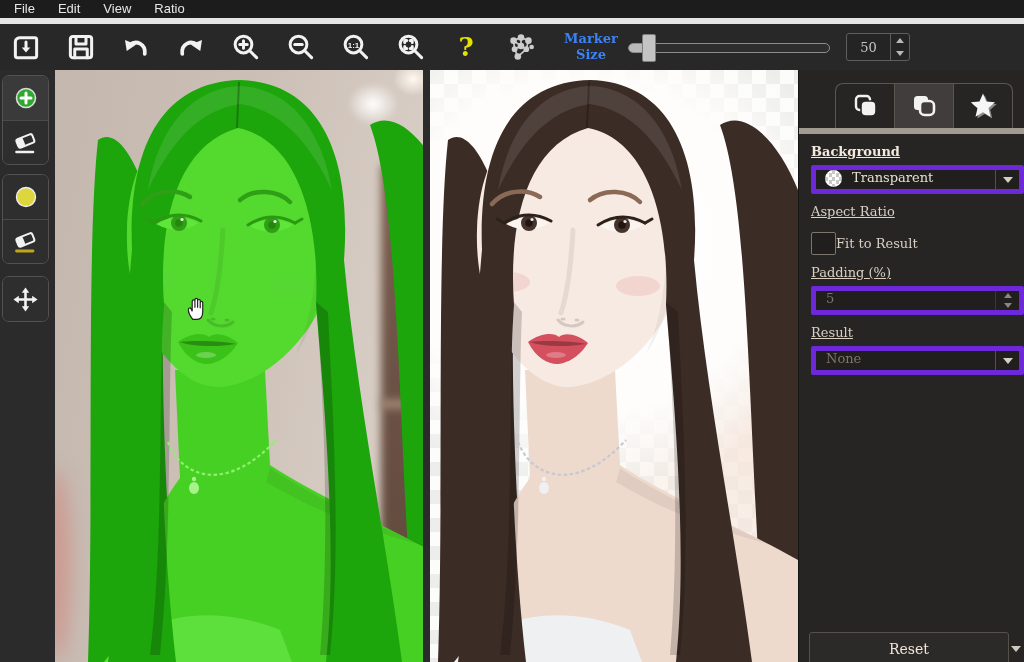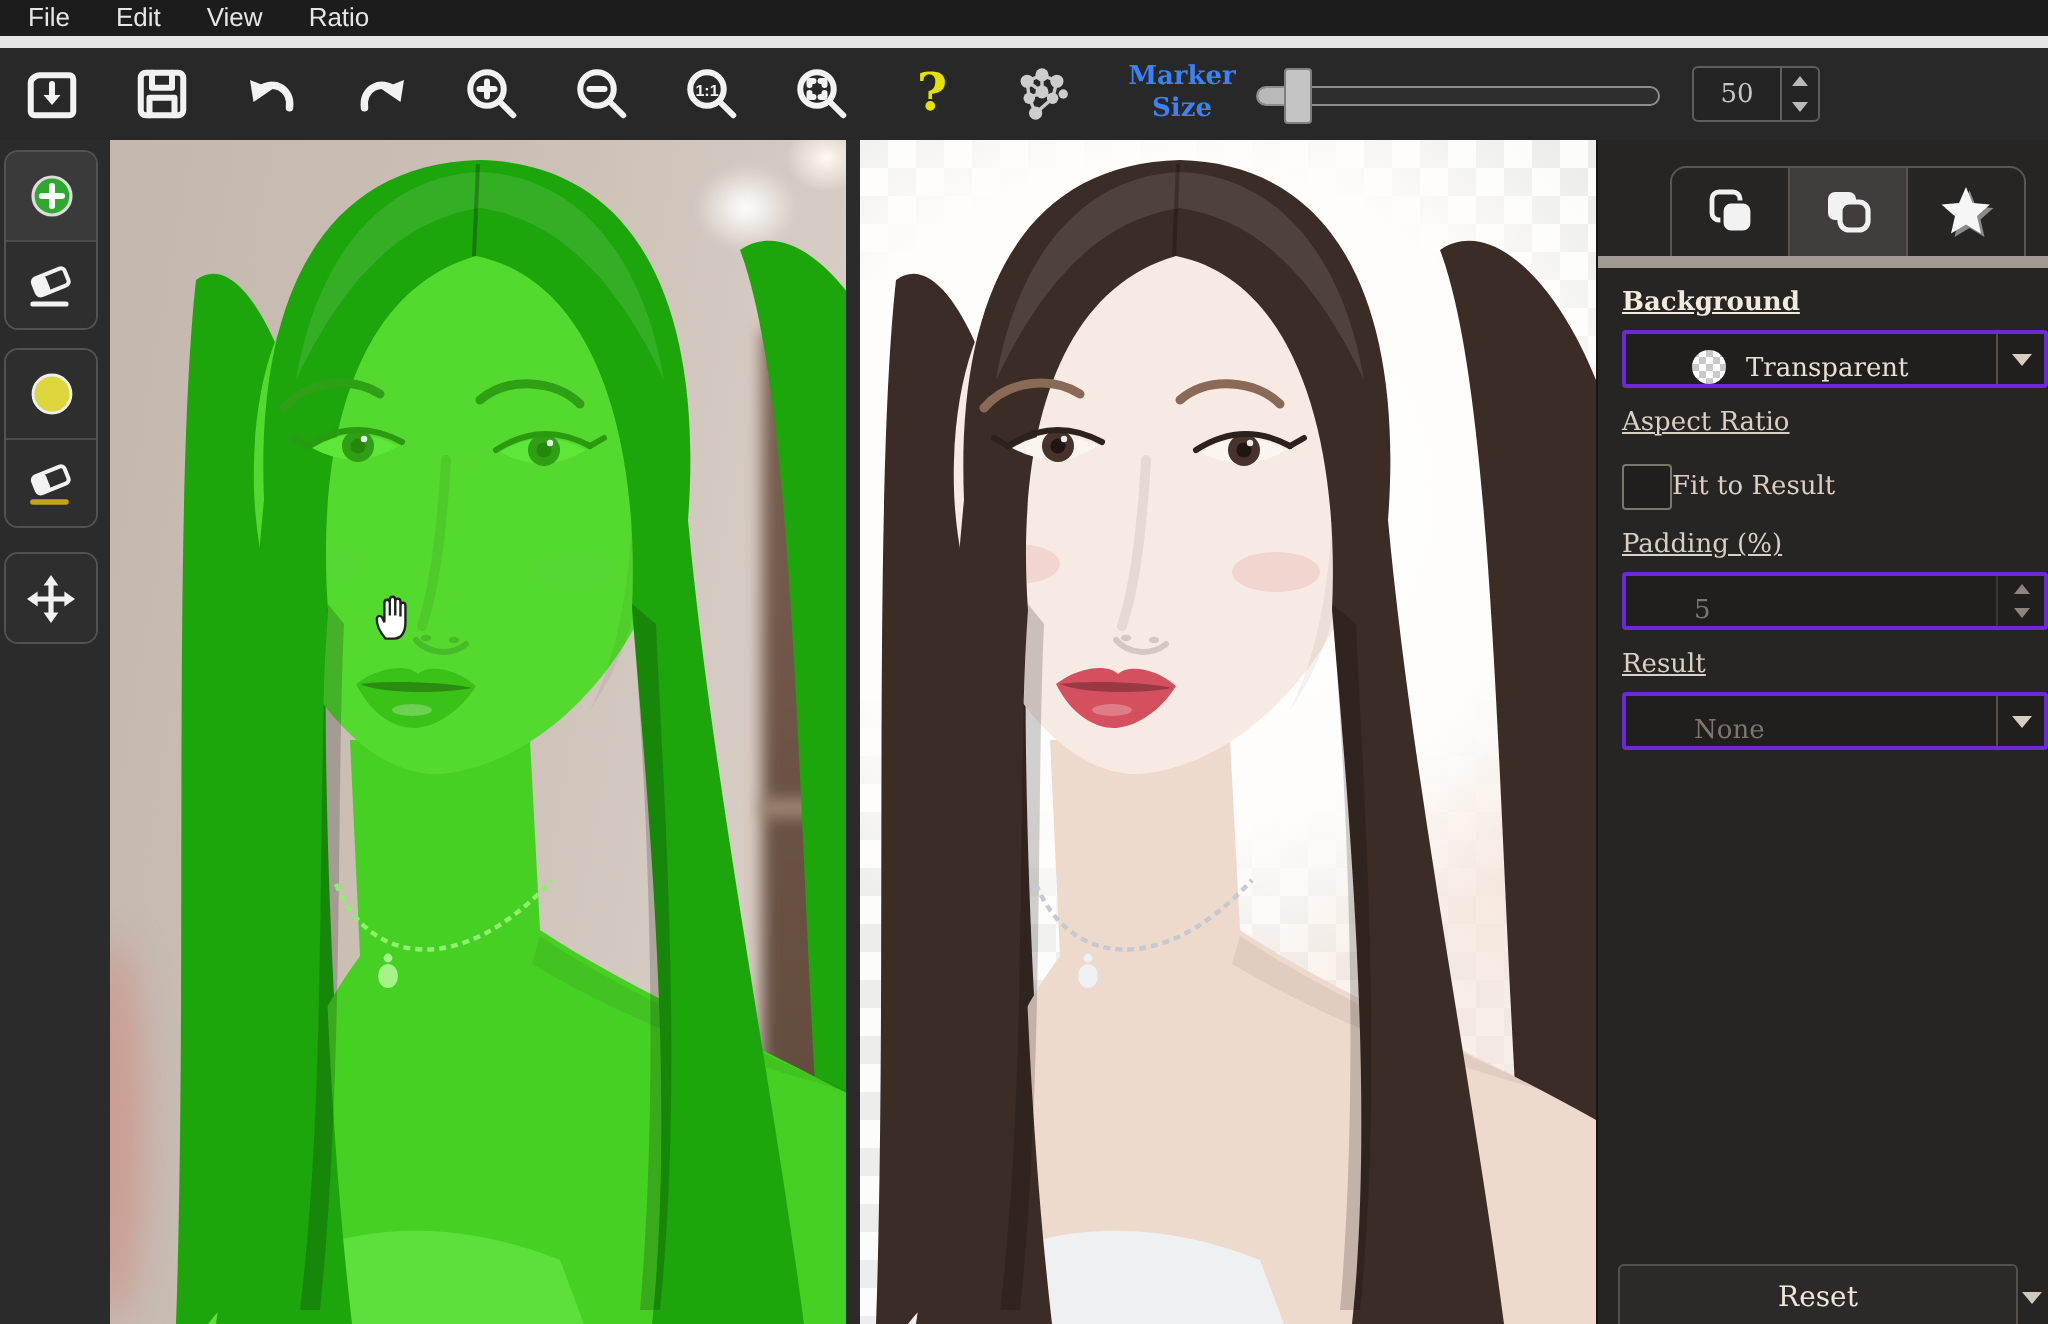--- a/index.html
+++ b/index.html
@@ -76,21 +76,21 @@
   
   .panel{width:226px;background:#272524;border-left:1px solid #161616;position:relative;box-sizing:border-box;display:flex;flex-direction:column;}
   .tabbar{position:absolute;left:36px;top:13px;width:178px;height:45px;border:1px solid #5c5650;border-bottom:0;border-radius:8px 8px 0 0;display:flex;overflow:hidden;box-sizing:border-box;}
   .tab{flex:1;display:flex;align-items:center;justify-content:center;background:transparent;border:0;padding:0;}
   .tab + .tab{border-left:1px solid #5c5650;}
   .tab.active{background:#403d3c;}
   .tab-divider{position:absolute;left:0;top:58px;width:226px;height:6px;background:#a09a91;}
   .panel-body{position:absolute;left:0;top:64px;right:0;}
   .plabel{color:#d9cfc2;font:13px "DejaVu Serif",serif;margin:10px 0 6px 12px;text-decoration:underline;}
   .plabel.strong{color:#f2eadd;font-weight:bold;}
-  .pcontrol{margin-left:12px;height:29px;background:#201f1e;border:2px solid #6d28d9;border-radius:2px;display:flex;align-items:flex-end;box-sizing:border-box;padding-left:24px;}
+  .pcontrol{margin-left:12px;height:29px;background:#201f1e;border:5px solid #6d28d9;border-radius:2px;display:flex;align-items:flex-start;box-sizing:border-box;}
   .pcontrol .val{flex:1;color:#e8dfd1;font:13px "DejaVu Serif",serif;padding-left:10px;}
   .pcontrol.disabled .val{color:#7e766b;}
   .dd-arrow-box{width:23px;align-self:stretch;border-left:1px solid #55504a;display:flex;align-items:center;justify-content:center;}
   .dd-arrow{width:0;height:0;border-left:5px solid transparent;border-right:5px solid transparent;border-top:6px solid #d6cec1;}
   .checker-dot{width:17px;height:17px;border-radius:50%;margin-left:9px;flex:0 0 auto;
      background:conic-gradient(#fff 0 90deg,#c9c9c9 90deg 180deg,#fff 180deg 270deg,#c9c9c9 270deg) 0 0/7px 7px;}
   .check-row{display:flex;align-items:center;margin:13px 0 4px 12px;}
   .checkbox{width:23px;height:21px;background:#201f1e;border:1px solid #7b756d;border-radius:2px;}
   .check-label{color:#d9cfc2;font:13px "DejaVu Serif",serif;margin-left:0;}
   .pspin-arrows{width:23px;align-self:stretch;display:flex;flex-direction:column;border-left:1px solid #3a3735;}

